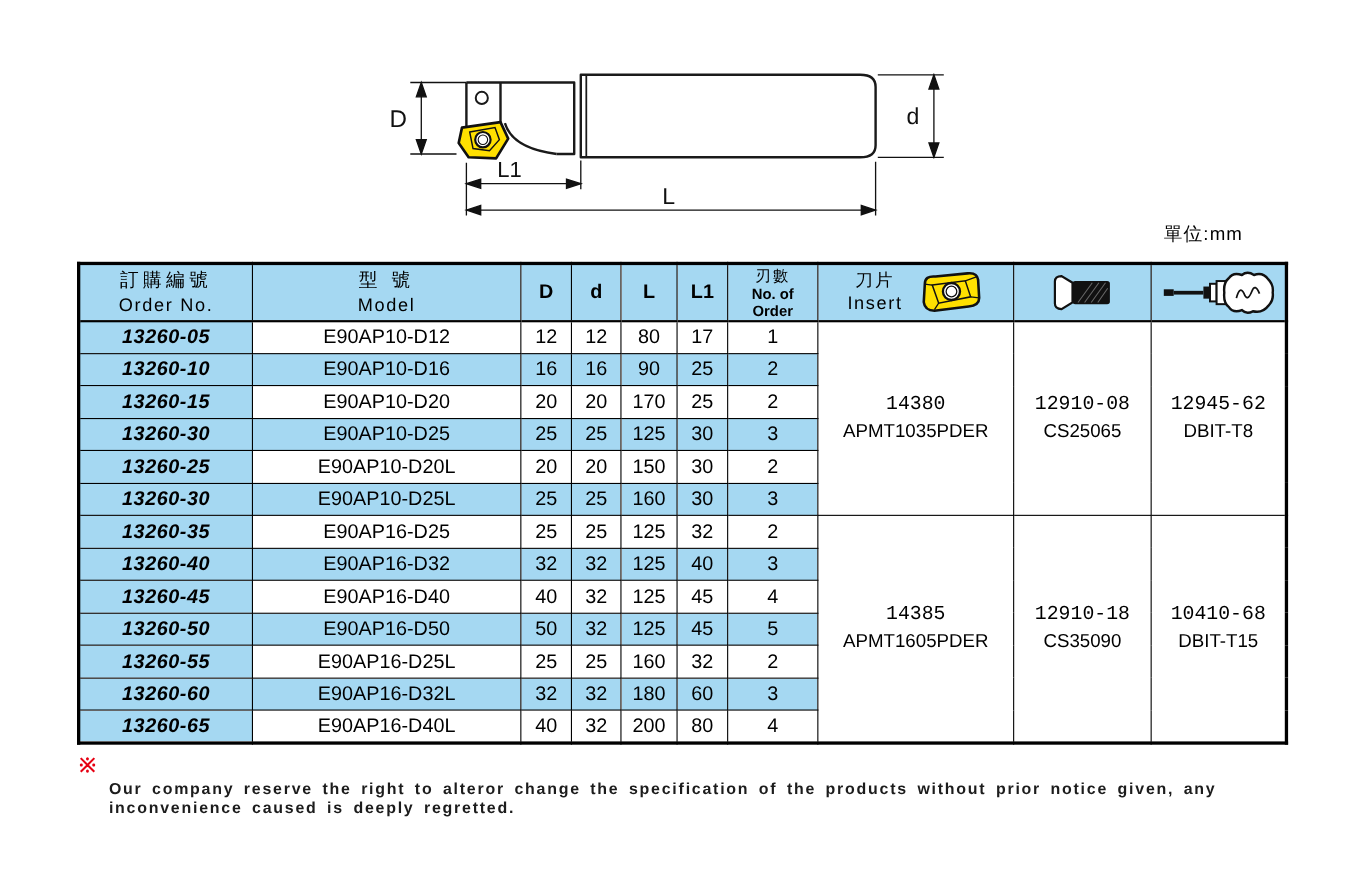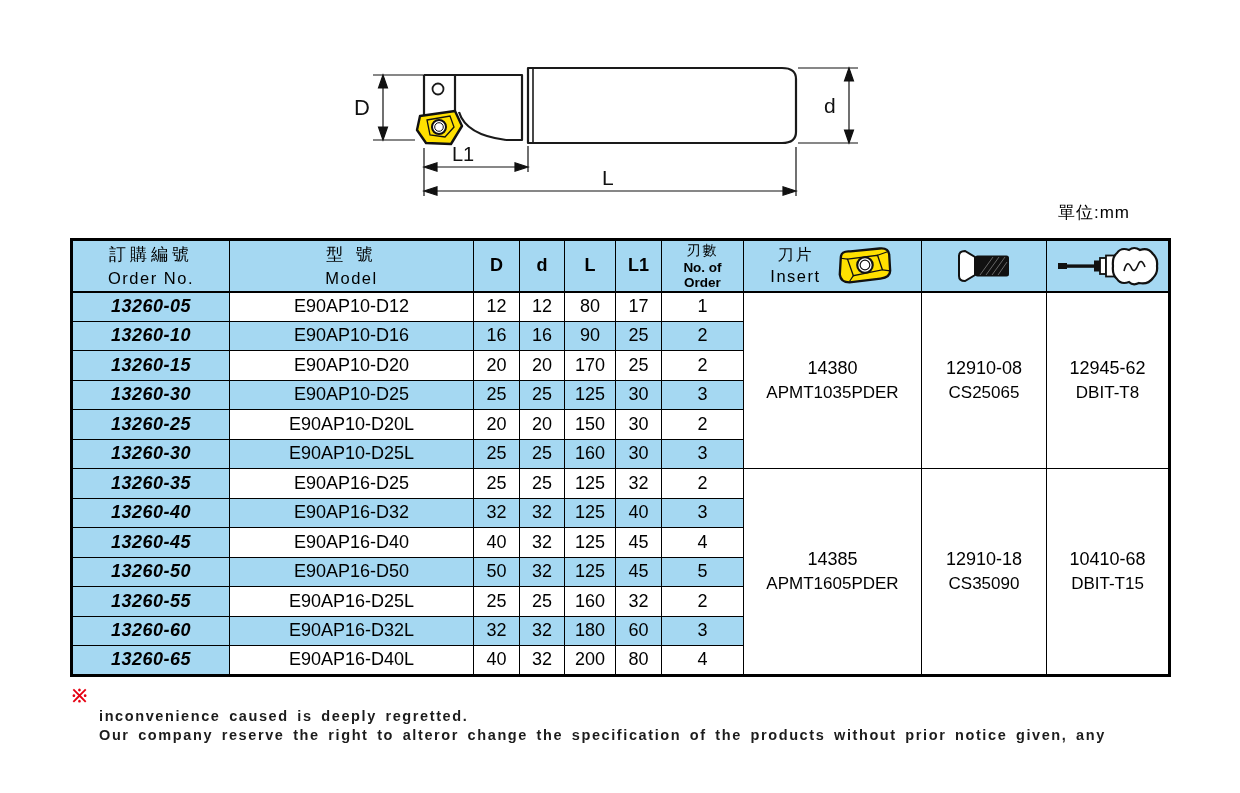--- a/index.html
+++ b/index.html
@@ -24,21 +24,21 @@
   .spec th, .spec td {
     border:1.5px solid #000; padding:0; text-align:center; vertical-align:middle; overflow:hidden;
   }
   .spec thead tr { height:52px; }
   .spec thead th { background:#A5D8F2; font-weight:normal; border-bottom:2px solid #000; }
   .spec tbody tr { height:29.5px; }
   .spec tbody td { background:#fff; font-size:18px; }
   .spec tbody tr:nth-child(even) td { background:#A5D8F2; }
   .spec tbody td.order { background:#A5D8F2 !important; font-weight:bold; font-style:italic; letter-spacing:0.5px; }
   .spec tbody td.merged { background:#fff !important; }
-  .merged .big { font-size:18px; }
+  .merged .big { font-size:18px;font-family:Liberation Mono, monospace; }
   .merged .sub { font-size:17px; margin-top:4px; }
 
   .th-zh { display:block; font-size:17px; letter-spacing:4px; }
   .th-en { display:block; font-size:16.5px; font-weight:normal; letter-spacing:1.5px; margin-top:3px; }
   .th-letter { font-size:18px; font-weight:bold; }
   .th-flutes .zh { display:block; font-size:14px; letter-spacing:2px; }
   .th-flutes .en { display:block; font-size:13.5px; font-weight:bold; line-height:1.12; }
   .th-insert { display:flex; align-items:flex-start; justify-content:center; gap:12px; }
   .th-insert .txt .th-zh { letter-spacing:2px; font-size:16px; }
   .th-insert .txt .th-en { margin-top:1px; }
@@ -326,17 +326,17 @@
         <td>80</td>
         <td>4</td>
       </tr>
     </tbody>
   </table>
 
   <div class="footnote">
     <div class="fn-zh">
       <span class="fn-marker">※</span>
     </div>
+    <div class="fn-en">Our company reserve the right to alteror change the specification of the products without prior notice given, any</div>
     <div class="fn-en second">inconvenience caused is deeply regretted.</div>
-    <div class="fn-en">Our company reserve the right to alteror change the specification of the products without prior notice given, any</div>
   </div>
 
 </div>
 
 </body></html>

